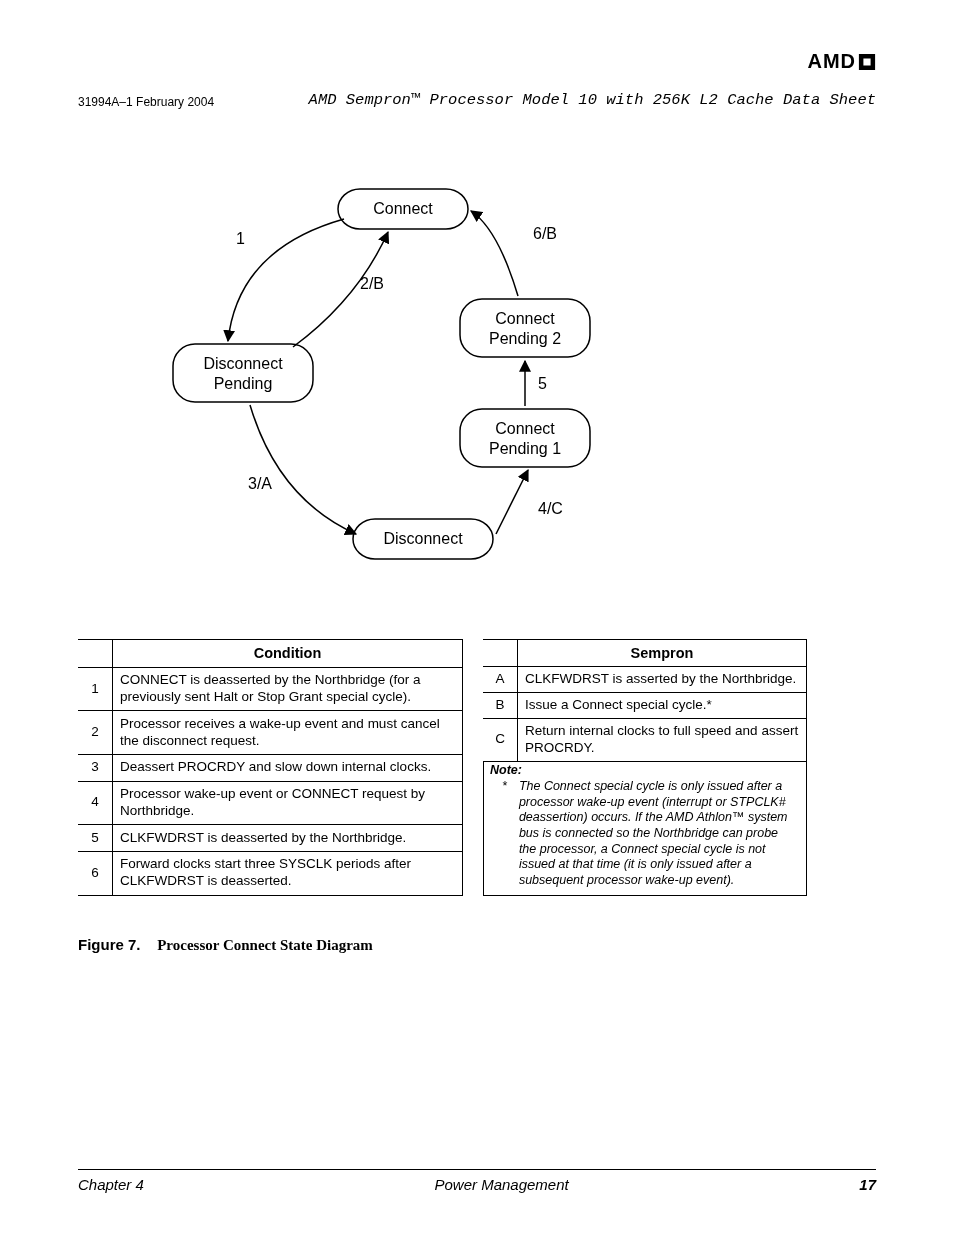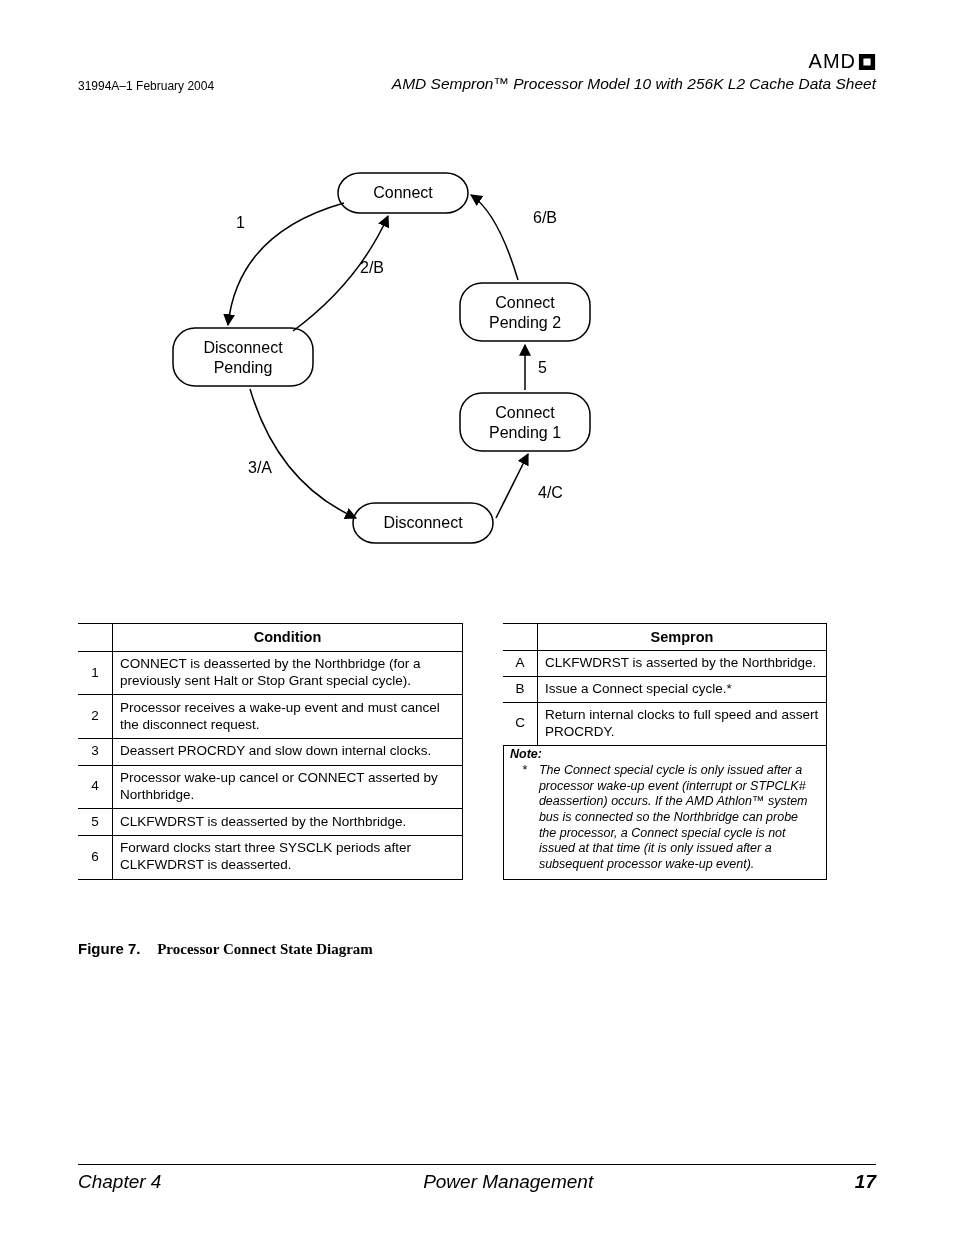--- a/index.html
+++ b/index.html
@@ -19,44 +19,45 @@
     align-items: flex-end;
     margin-bottom: 60px;
   }
   .doc-id {
     font-size: 12px;
   }
   .doc-title {
     font-style: italic;
     font-size: 15.5px;
     text-align: right;
+    font-family: Liberation Mono, monospace;
   }
   .logo {
-    font-weight: normal;
+    font-weight: bold;
     font-size: 20px;
     text-align: right;
     letter-spacing: 1px;
-    margin-bottom: 2px;
+    margin-bottom: 18px;
     display:flex;
     justify-content:flex-end;
     align-items:center;
   }
   .logo svg { margin-left:2px; }
   .diagram-wrap {
     display: flex;
     justify-content: flex-start;
     margin-bottom: 30px;
   }
   svg.diagram text {
     font-family: "Myriad Pro", "Segoe UI", Arial, sans-serif;
   }
   .tables {
     display: flex;
-    gap: 40px;
-    margin-bottom: 60px;
+    gap: 20px;
+    margin-bottom: 40px;
   }
   .tbl {
     border-collapse: collapse;
   }
   .tbl th {
     border: 1.5px solid #000;
     padding: 5px 8px;
     font-weight: bold;
     text-align: center;
     font-size: 14.5px;
@@ -102,21 +103,21 @@
   .footer {
     position: absolute;
     bottom: 42px;
     left: 78px;
     right: 78px;
     border-top: 1px solid #000;
     padding-top: 6px;
     display: flex;
     justify-content: space-between;
     font-style: italic;
-    font-size: 19px;
+    font-size: 15px;
   }
   .footer .pg { font-weight: bold; }
 </style>
 </head>
 <body>
 
 <div class="header">
   <div class="doc-id">31994A–1 February 2004</div>
   <div>
     <div class="logo">
@@ -187,21 +188,21 @@
     <tr>
           <td class="key">2</td>
           <td>Processor receives a wake-up event and must cancel the disconnect request.</td>
         </tr>
     <tr>
           <td class="key">3</td>
           <td>Deassert PROCRDY and slow down internal clocks.</td>
         </tr>
     <tr>
           <td class="key">4</td>
-          <td>Processor wake-up cancel or CONNECT asserted by Northbridge.</td>
+          <td>Processor wake-up event or CONNECT request by Northbridge.</td>
         </tr>
     <tr>
           <td class="key">5</td>
           <td>CLKFWDRST is deasserted by the Northbridge.</td>
         </tr>
     <tr>
           <td class="key">6</td>
           <td>Forward clocks start three SYSCLK periods after CLKFWDRST is deasserted.</td>
         </tr>
   </tbody>

